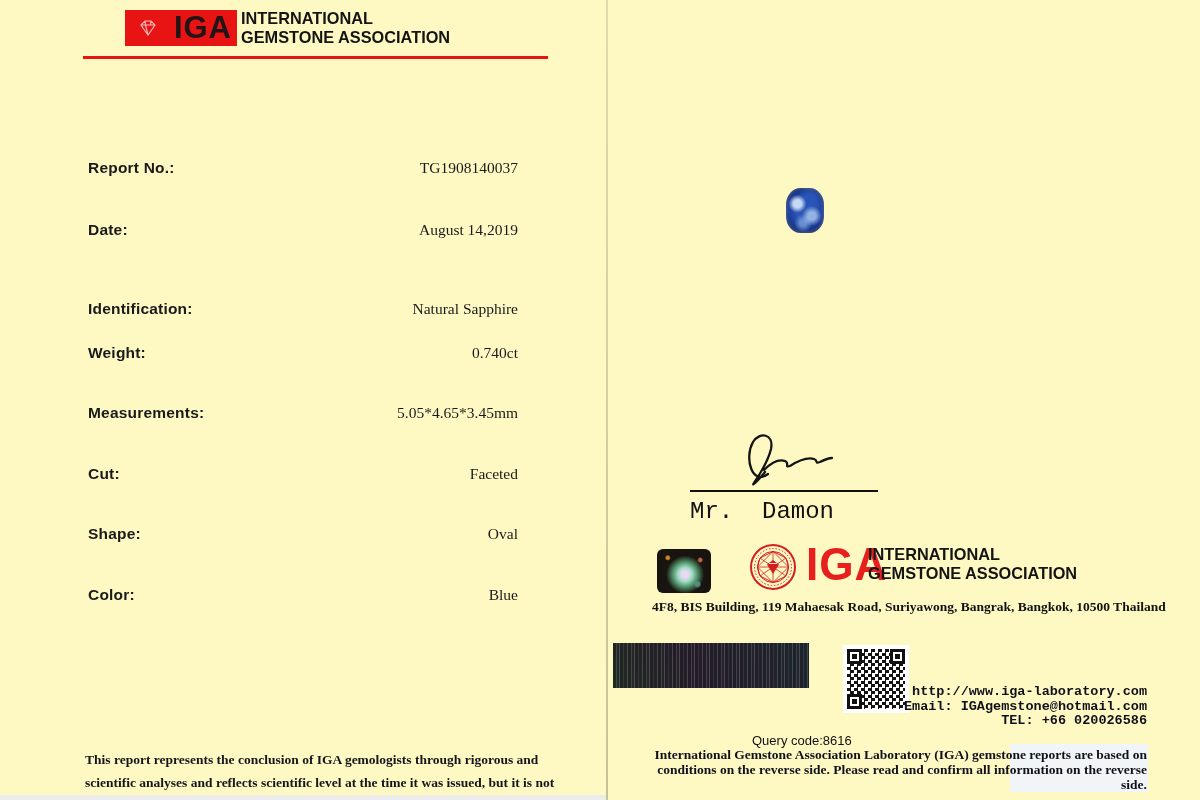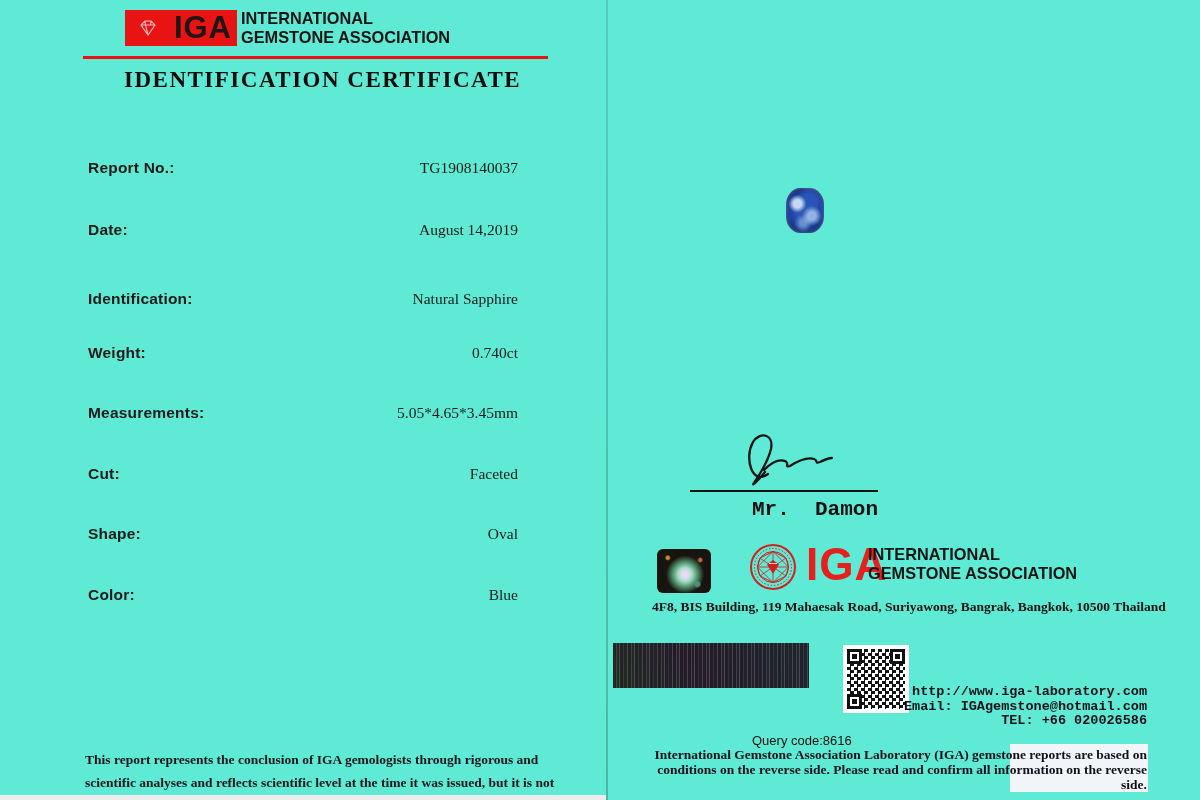--- a/index.html
+++ b/index.html
@@ -1,16 +1,16 @@
 <!DOCTYPE html>
 <html style="--brand-red: #e81414; --logo-red: #e8201d; --gem-blue: #1d3f9e;"><head>
 <meta charset="utf-8">
 <style>
   html,body{margin:0;padding:0;background:#ffffff;}
-  .page{position:relative;width:1200px;height:800px;background:#5eead4;overflow:hidden;
+  .page{position:relative;width:1200px;height:800px;background:#fef9c3;overflow:hidden;
         font-family:"Liberation Sans",sans-serif;color:#161616;}
 
   
   .logo-box{position:absolute;left:125px;top:10px;width:112px;height:36px;
             background:var(--brand-red,#e81414);display:flex;align-items:center;}
   .logo-diamond{position:absolute;left:12px;top:10px;width:22px;height:16px;opacity:.85;}
   .logo-iga{position:absolute;right:5px;top:1px;font-size:31px;font-weight:700;
             color:#221414;letter-spacing:1px;line-height:34px;}
   .org-lines{position:absolute;left:241px;top:9px;line-height:19px;font-size:17px;
              font-weight:700;color:#141414;transform:scaleX(.96);transform-origin:left;}
@@ -43,22 +43,22 @@
         radial-gradient(circle at 30% 35%,rgba(205,224,245,.95) 0 4px,rgba(205,224,245,0) 9px),
         radial-gradient(circle at 68% 62%,rgba(173,203,240,.8) 0 4px,rgba(173,203,240,0) 10px),
         radial-gradient(circle at 45% 78%,rgba(120,160,220,.8) 0 3px,rgba(120,160,220,0) 9px),
         radial-gradient(circle at 62% 28%,#2a55b8 0 6px,rgba(42,85,184,0) 14px),
         radial-gradient(circle at 50% 50%,#2c55b5 0 30%,#1d3f9e 55%,#12265c 85%,#0d1c48 100%);
        box-shadow:inset 0 0 4px rgba(255,255,255,.35);}
 
   
   .signature{position:absolute;left:738px;top:430px;width:96px;height:58px;}
   .sig-line{position:absolute;left:690px;top:490px;width:188px;height:2px;background:#111;}
-  .signatory{position:absolute;left:690px;top:498px;width:188px;text-align:right;
-             font-family:"Liberation Mono",monospace;font-size:21px;font-weight:700;
+  .signatory{position:absolute;left:690px;top:498px;width:188px;text-align:left;
+             font-family:"Liberation Mono",monospace;font-size:24px;font-weight:400;
              color:#111;white-space:pre;}
 
   
   .holo{position:absolute;left:657px;top:549px;width:54px;height:44px;border-radius:6px;
         background:
          radial-gradient(circle at 52% 58%,#ead9f2 0 3px,#a6dcc9 7px,#55996f 12px,rgba(25,22,16,0) 19px),
          radial-gradient(circle at 20% 20%,rgba(230,150,40,.9) 0 1.5px,transparent 3px),
          radial-gradient(circle at 80% 25%,rgba(240,120,60,.8) 0 1.5px,transparent 3px),
          radial-gradient(circle at 75% 80%,rgba(120,200,220,.6) 0 2px,transparent 4px),
          #181410;}
@@ -105,31 +105,30 @@
     <svg class="logo-diamond" viewBox="0 0 22 16">
       <path d="M4,5 L8,1 H14 L18,5 L11,15 Z M4,5 H18 M8,1 L8.5,5 L11,15 M14,1 L13.5,5" fill="none" stroke="#ffd9d9" stroke-width="1.1"></path>
     </svg>
     <span class="logo-iga">IGA</span>
   </div>
   <div class="org-lines">
     <div>INTERNATIONAL</div>
     <div>GEMSTONE ASSOCIATION</div>
   </div>
   <div class="red-rule"></div>
-  <div class="cert-title">IDENTIFICATION CERTIFICATE</div>
 
   <div class="field-row" style="top:159px">
     <span class="flabel">Report No.:</span>
     <span class="fvalue">TG1908140037</span>
   </div>
   <div class="field-row" style="top:221px">
     <span class="flabel">Date:</span>
     <span class="fvalue">August 14,2019</span>
   </div>
-  <div class="field-row" style="top:290px">
+  <div class="field-row" style="top:300px">
     <span class="flabel">Identification:</span>
     <span class="fvalue">Natural Sapphire</span>
   </div>
   <div class="field-row" style="top:344px">
     <span class="flabel">Weight:</span>
     <span class="fvalue">0.740ct</span>
   </div>
   <div class="field-row" style="top:404px">
     <span class="flabel">Measurements:</span>
     <span class="fvalue">5.05*4.65*3.45mm</span>

